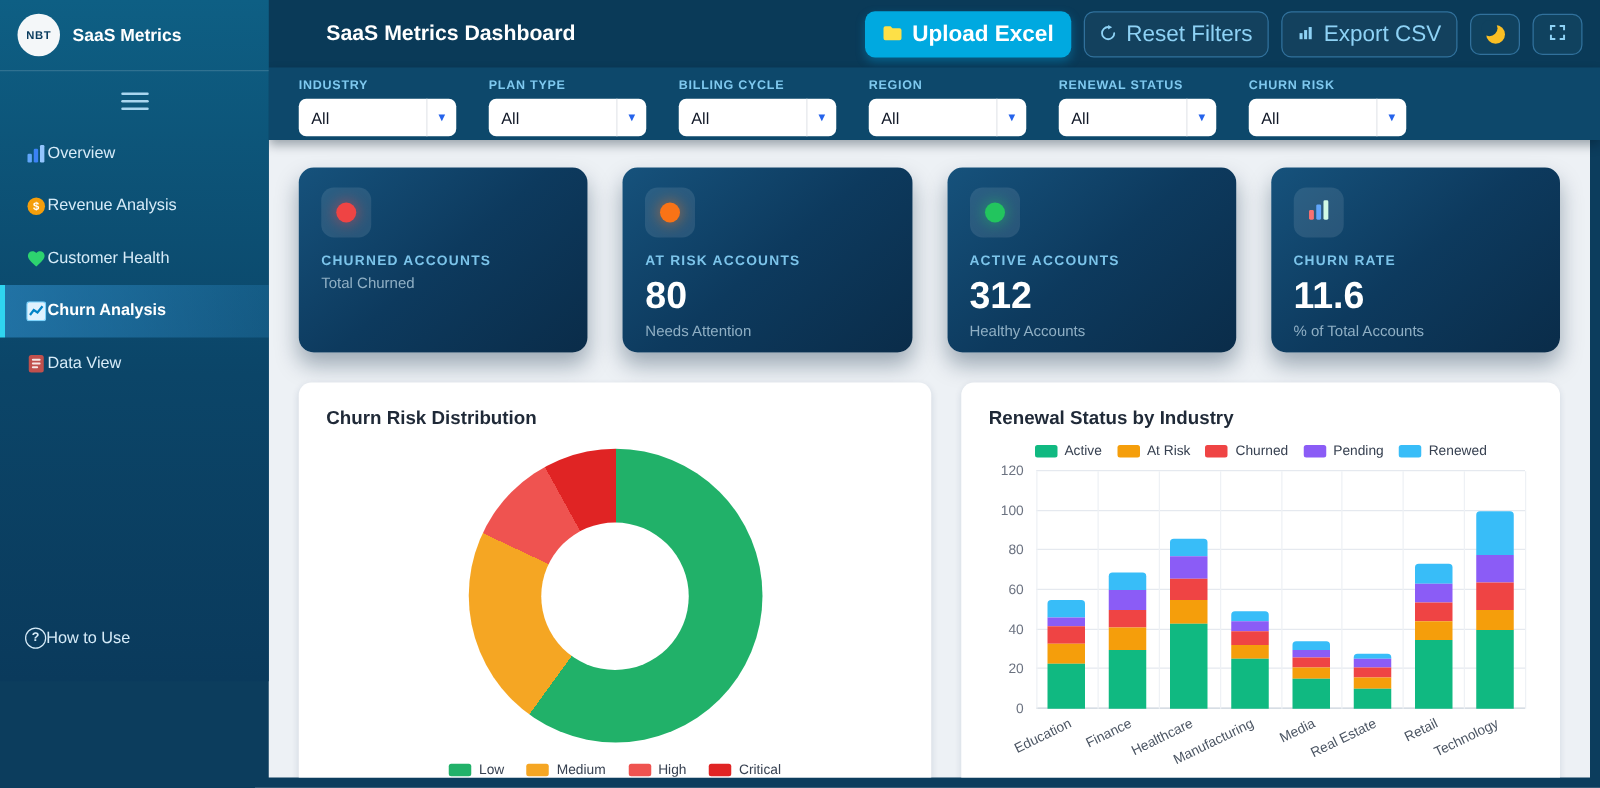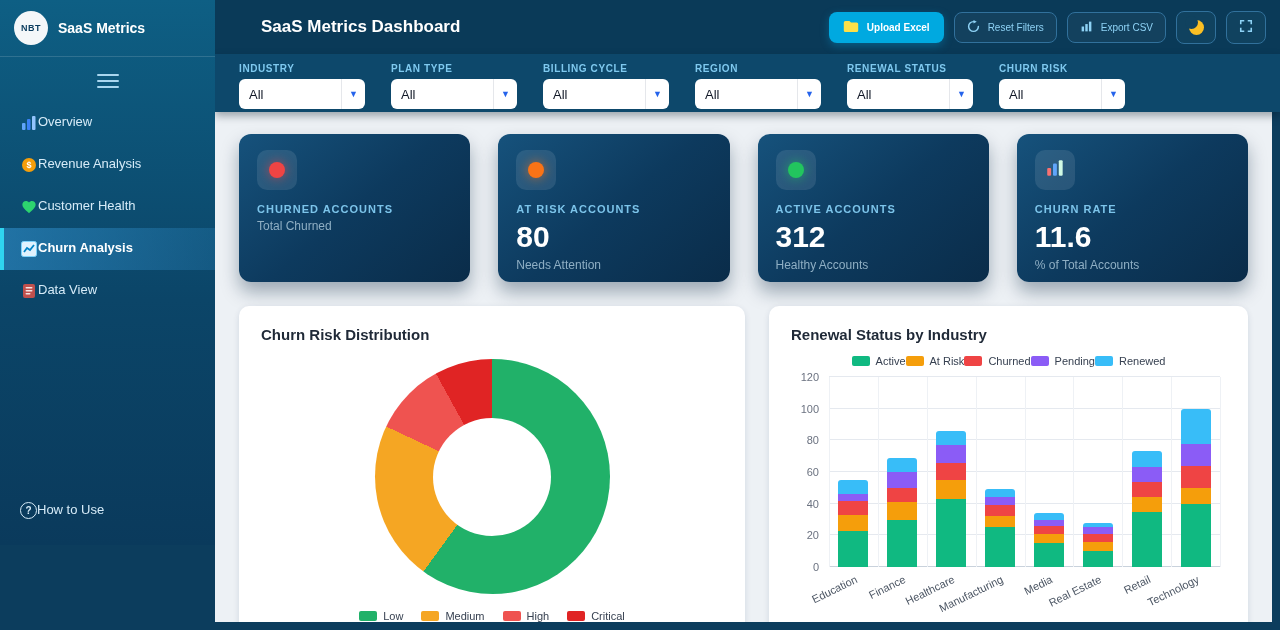--- a/index.html
+++ b/index.html
@@ -21,21 +21,21 @@
   .nav-icon{width:18px;height:18px;display:inline-flex;align-items:center;justify-content:center;flex:0 0 auto;}
   .sidebar-bottom{position:absolute;bottom:14px;left:0;right:0;}
   .q-icon{width:17px;height:17px;border-radius:50%;border:1.5px solid #d6ebf8;display:inline-flex;align-items:center;justify-content:center;
     font-size:10px;font-weight:bold;color:#d6ebf8;}
 
   
   .header{position:absolute;left:215px;right:0;top:0;height:54px;background:#0a3a58;display:flex;align-items:center;
     justify-content:space-between;padding:0 14px 0 22px;z-index:2;}
   .header-title{color:#fff;font-size:17px;font-weight:bold;margin-left:24px;}
   .header-actions{display:flex;gap:10px;align-items:center;}
-  .btn{display:inline-flex;align-items:center;gap:8px;border-radius:8px;font-size:10px;cursor:pointer;font-family:inherit;border:none;}
+  .btn{display:inline-flex;align-items:center;gap:8px;border-radius:8px;font-size:18px;cursor:pointer;font-family:inherit;border:none;}
   .btn-primary{background:#00a9e0;color:#fff;font-weight:bold;padding:8px 14px;box-shadow:0 3px 8px rgba(0,160,220,.35);}
   .btn-ghost{background:rgba(255,255,255,.04);border:1px solid #31719c;color:#8ed2f5;padding:7px 12px;}
   .btn-square{width:40px;height:33px;justify-content:center;background:#10425f;border:1px solid #31719c;padding:0;}
   .moon{position:relative;width:15px;height:15px;}
   .moon::before{content:"";position:absolute;inset:0;background:#fbbf24;border-radius:50%;}
   .moon::after{content:"";position:absolute;left:-4px;top:-4px;width:13px;height:13px;background:#10425f;border-radius:50%;}
 
   
   .filterbar{position:absolute;left:215px;top:54px;right:0;height:58px;background:#0d486b;padding:9px 24px 0;display:flex;gap:26px;
     z-index:2;box-shadow:0 4px 8px rgba(3,20,35,.35);}
@@ -58,21 +58,21 @@
   .kpi-sub{margin-top:4px;font-size:12px;color:#8fafc4;}
 
   .charts-row{display:grid;grid-template-columns:506px 1fr;gap:24px;margin-top:24px;}
   .card{background:#fff;border-radius:10px;padding:20px 22px;box-shadow:0 2px 6px rgba(15,45,80,.12);height:330px;}
   .card-title{font-size:15px;font-weight:bold;color:#1f2937;}
 
   .donut-wrap{width:235px;height:235px;margin:16px auto 0;border-radius:50%;position:relative;}
   .donut-hole{position:absolute;left:50%;top:50%;width:118px;height:118px;transform:translate(-50%,-50%);background:#fff;border-radius:50%;}
   .donut-legend,.bar-legend{display:flex;justify-content:center;gap:18px;font-size:11px;color:#374151;align-items:center;}
   .donut-legend{margin-top:16px;justify-content:center;}
-  .bar-legend{gap:0;margin:12px 0 10px;}
+  .bar-legend{gap:12px;margin:12px 0 10px;}
   .legend-item{display:inline-flex;align-items:center;gap:6px;cursor:pointer;}
   .sw{width:18px;height:10px;border-radius:2px;display:inline-block;}
 
   .plot{position:relative;height:190px;margin-left:38px;margin-right:6px;}
   .hline{position:absolute;left:0;right:0;height:1px;background:#e5e9ef;}
   .hline.axis{background:#c9d2dc;}
   .vline{position:absolute;top:0;bottom:0;width:1px;background:#eef1f5;}
   .ytick{position:absolute;left:-10px;transform:translate(-100%,50%);font-size:11px;color:#6b7280;}
   .bars{position:absolute;inset:0;display:flex;}
   .slot{flex:1;display:flex;align-items:flex-end;justify-content:center;}

